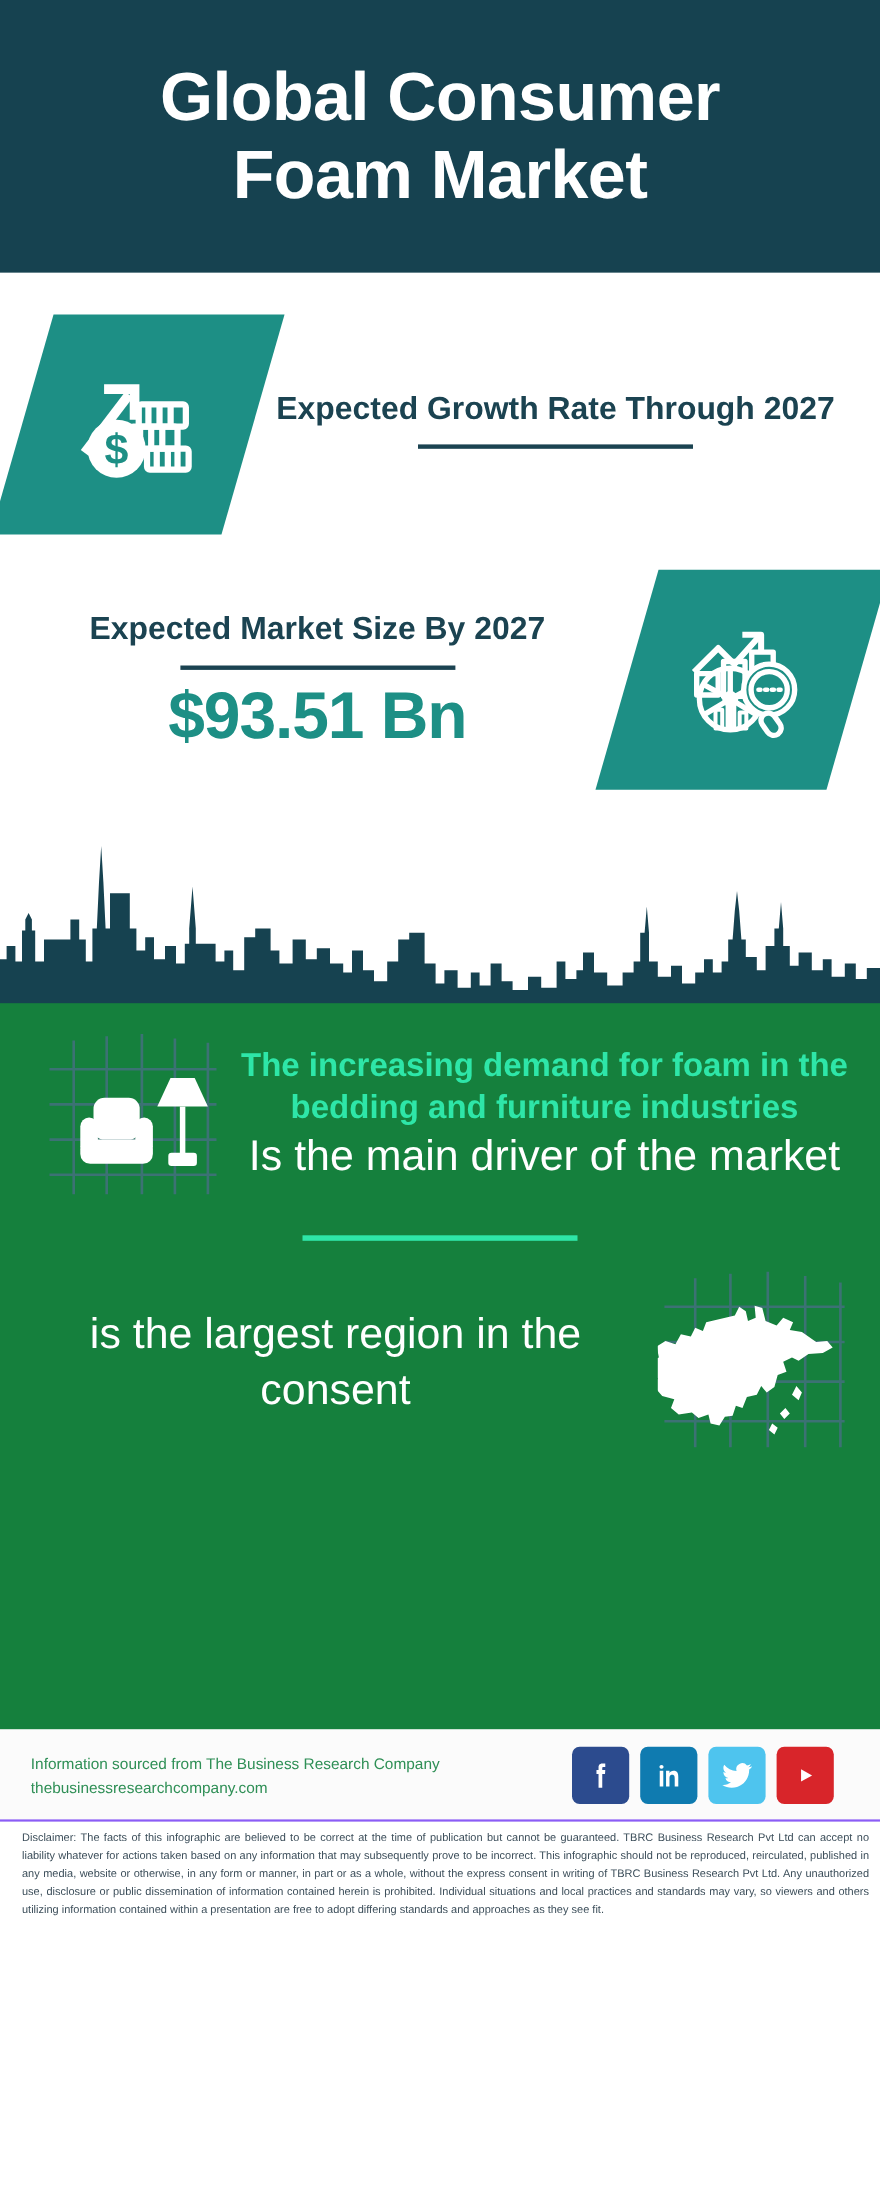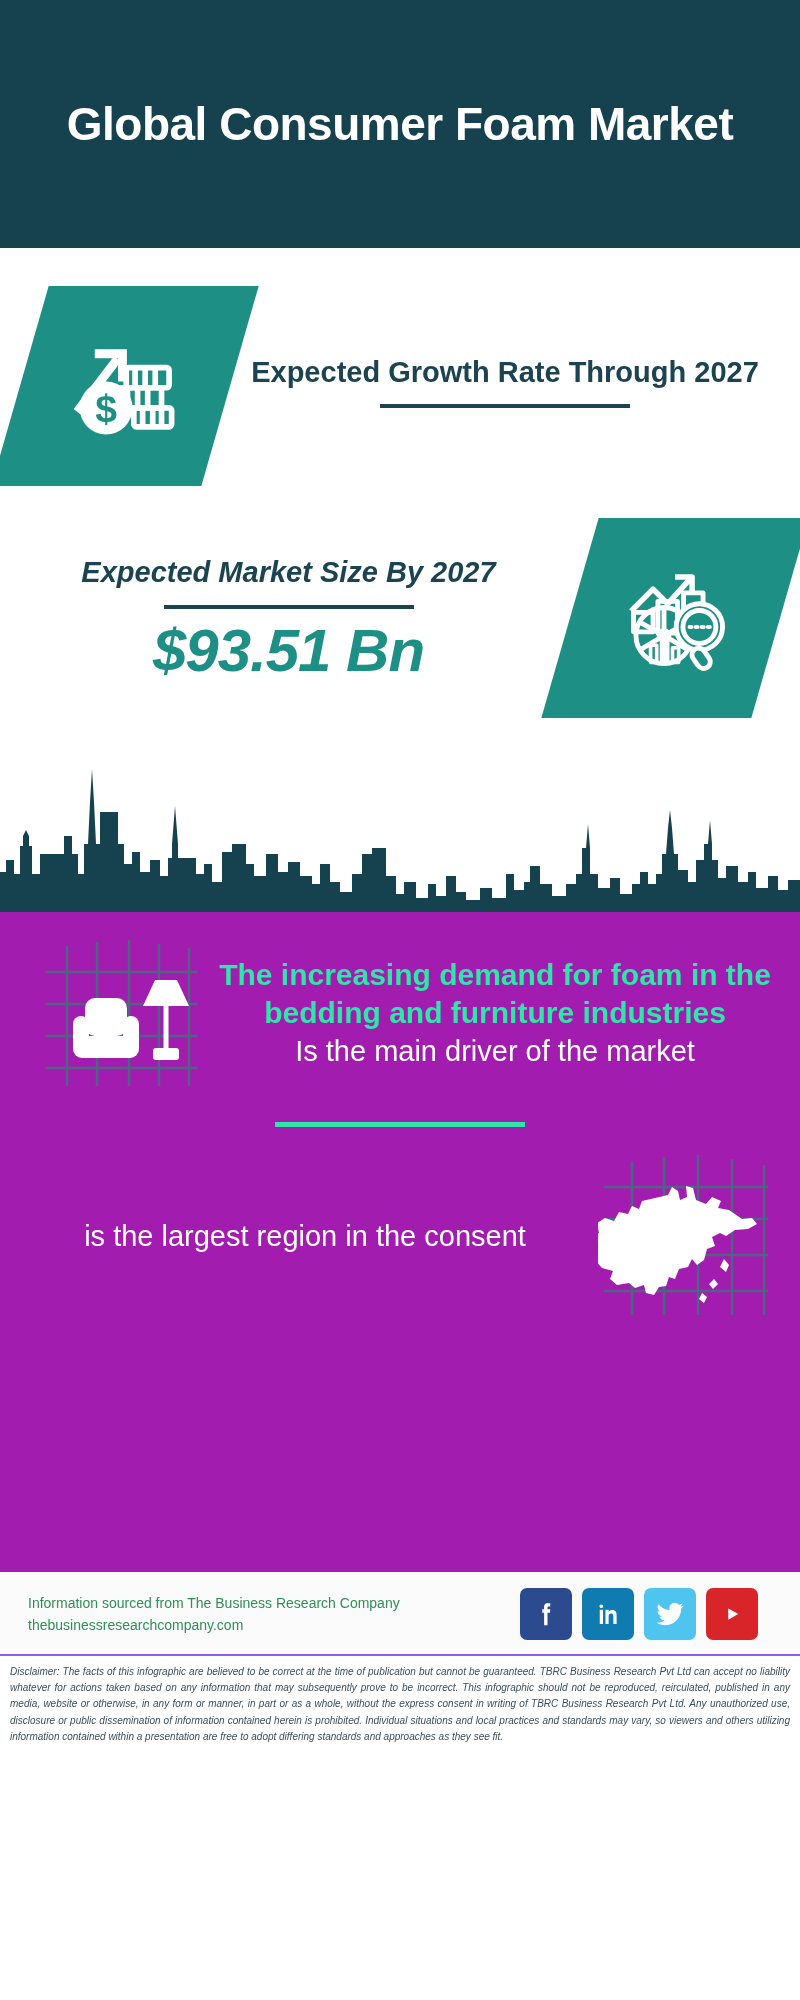--- a/index.html
+++ b/index.html
@@ -13,36 +13,36 @@
 
   
   .header {
     width:800px; height:248px;
     background:#164250;
     display:flex; align-items:center; justify-content:center;
     padding:0 60px;
   }
   .header-title {
     color:#ffffff;
-    font-size:46px;
+    font-size:62px;
     font-weight:bold;
     line-height:1.15;
     text-align:center;
     letter-spacing:-0.5px;
   }
 
   
   .white-area { width:800px; position:relative; background:#fff; }
 
   .stat-row {
     display:flex; align-items:center;
     width:800px;
   }
   .stat-row.left-icon  { padding:38px 20px 10px 20px; }
-  .stat-row.right-icon { padding:22px 20px 6px 7px;font-style:italic; }
+  .stat-row.right-icon { padding:22px 20px 6px 7px; }
 
   .para {
     width:210px; height:200px;
     background:#1d8f85;
     transform:skewX(-16deg);
     display:flex; align-items:center; justify-content:center;
     flex:0 0 auto;
   }
   .para .inner { transform:skewX(16deg); display:block; }
 
@@ -64,40 +64,40 @@
     font-weight:bold;
     line-height:1.05;
     letter-spacing:-1px;
   }
 
   
   .dark-wrap { position:relative; width:800px; }
   .skyline { display:block; width:800px; height:190px; margin-bottom:-2px; }
   .dark-panel {
     width:800px;
-    background:#a21caf;
+    background:#15803d;
     position:relative;
     padding:18px 0 10px 0;
     min-height:660px;
   }
 
   .panel-row { display:flex; align-items:center; width:800px; padding:6px 22px; }
   .panel-icon { flex:0 0 auto; width:190px; display:flex; justify-content:center; }
   .panel-text { flex:1 1 auto; text-align:center; padding:0 6px; }
 
   .hl {
     color:#2ee6a8;
     font-size:30px;
     font-weight:bold;
     line-height:1.28;
     display:block;
   }
   .sub {
     color:#ffffff;
-    font-size:29px;
+    font-size:39px;
     font-weight:normal;
     line-height:1.3;
     display:block;
   }
   .panel-divider {
     width:250px; height:5px;
     background:#2ee6a8;
     margin:26px auto 22px auto;
   }
 
@@ -120,26 +120,25 @@
   .sbtn {
     width:52px; height:52px; border-radius:7px;
     display:flex; align-items:center; justify-content:center;
   }
   .sbtn.fb { background:#2c4b8e; }
   .sbtn.li { background:#0f7bb0; }
   .sbtn.tw { background:#4ec4ee; }
   .sbtn.yt { background:#d8252a; }
 
   .disclaimer {
-    padding:8px 10px 10px 10px;
+    padding:8px 10px 10px 20px;
     color:#3c4e5a;
     font-size:10px;
     line-height:1.62;
     text-align:justify;
-    font-style:italic;
   }
 </style>
 </head>
 <body>
 
 <div class="header">
   <div class="header-title">Global Consumer Foam Market</div>
 </div>
 
 <div class="white-area">

